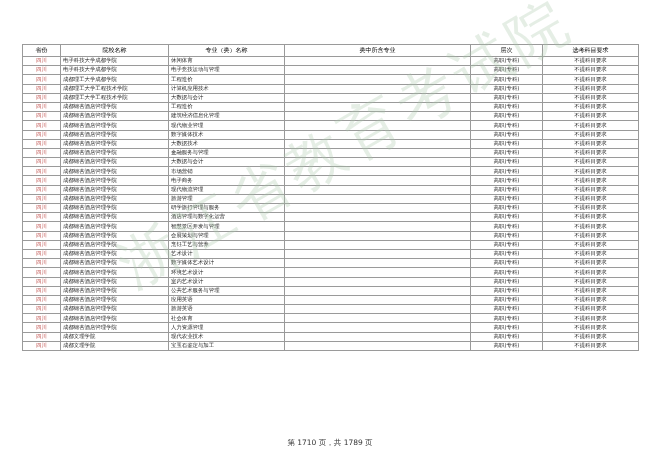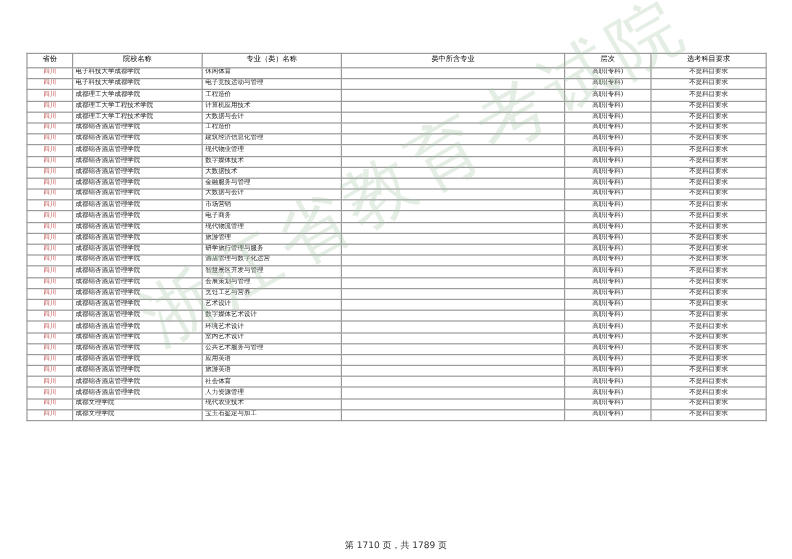--- a/index.html
+++ b/index.html
@@ -90,21 +90,21 @@
     text-align: center;
     color: #222;
   }
   td.subject {
     text-align: center;
     color: #222;
   }
   .footer {
     position: absolute;
     left: 0;
-    top: 450px;
+    top: 438px;
     width: 660px;
     text-align: center;
     font-size: 7.5px;
     color: #333;
     z-index: 2;
   }
 </style>
 </head>
 <body>
 

